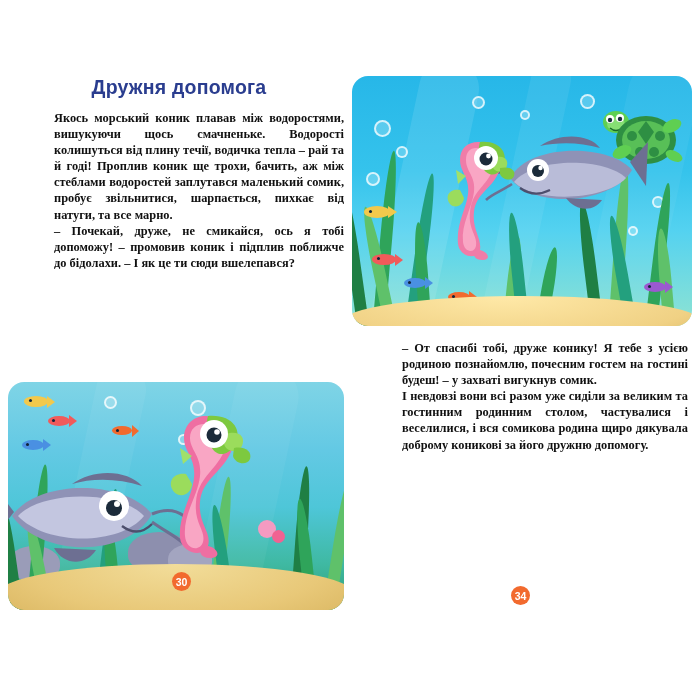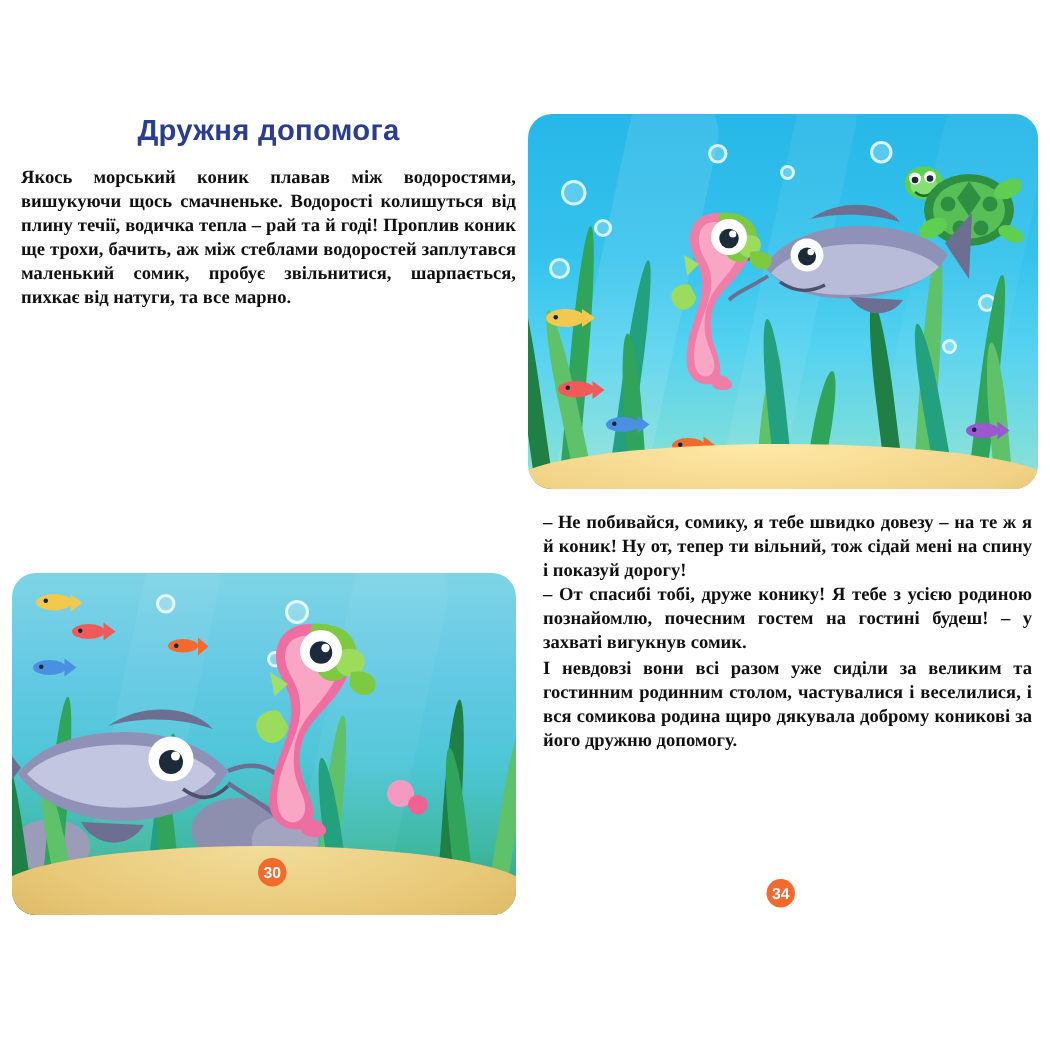--- a/index.html
+++ b/index.html
@@ -31,20 +31,21 @@
     margin:0 0 11px 0;
     font-family:"Liberation Sans", sans-serif;
   }
   .body-text{
     font-size:12.4px;
     line-height:16.1px;
     color:#101010;
     text-align:justify;
     font-family:"Liberation Serif", serif;
     font-weight:bold;
+    margin-left:40px;
   }
   .body-text p{margin:0;}
   .body-text p+p{margin-top:0px;}
 
   
   .right-page{
     position:absolute;
     left:362px;top:340px;
     width:326px;height:260px;
   }
@@ -154,26 +155,26 @@
 </style>
 </head>
 <body>
 
 <div class="spread">
 
   <div class="left-page">
     <h1 class="title">Дружня допомога</h1>
     <div class="body-text">
       <p>    Якось морський коник плавав між водоростями, вишукуючи щось смачненьке. Водорості колишуться від плину течії, водичка тепла – рай та й годі! Проплив коник ще трохи, бачить, аж між стеблами водоростей заплутався маленький сомик, пробує звільнитися, шарпається, пихкає від натуги, та все марно.</p>
+      <p>    – Почекай, друже, не смикайся, ось я тобі допоможу! – промовив коник і підплив поближче до бідолахи. – І як це ти сюди вшелепався?</p>
     </div>
   </div>
 
   <div class="right-page">
     <div class="body-text">
-      <p>    – Не побивайся, сомику, я тебе швидко довезу – на те ж я й коник! Ну от, тепер ти вільний, тож сідай мені на спину і показуй дорогу!</p>
       <p>    – От спасибі тобі, друже конику! Я тебе з усією родиною познайомлю, почесним гостем на гостині будеш! – у захваті вигукнув сомик.</p>
       <p>    І невдовзі вони всі разом уже сиділи за великим та гостинним родинним столом, частувалися і веселилися, і вся сомикова родина щиро дякувала доброму коникові за його дружню допомогу.</p>
     </div>
   </div>
 
   <div class="illo-top">
     <div class="ray" style="left:40px;"></div>
     <div class="ray" style="left:150px;width:40px;opacity:.7;"></div>
     <div class="ray" style="left:250px;width:70px;opacity:.5;"></div>
 

